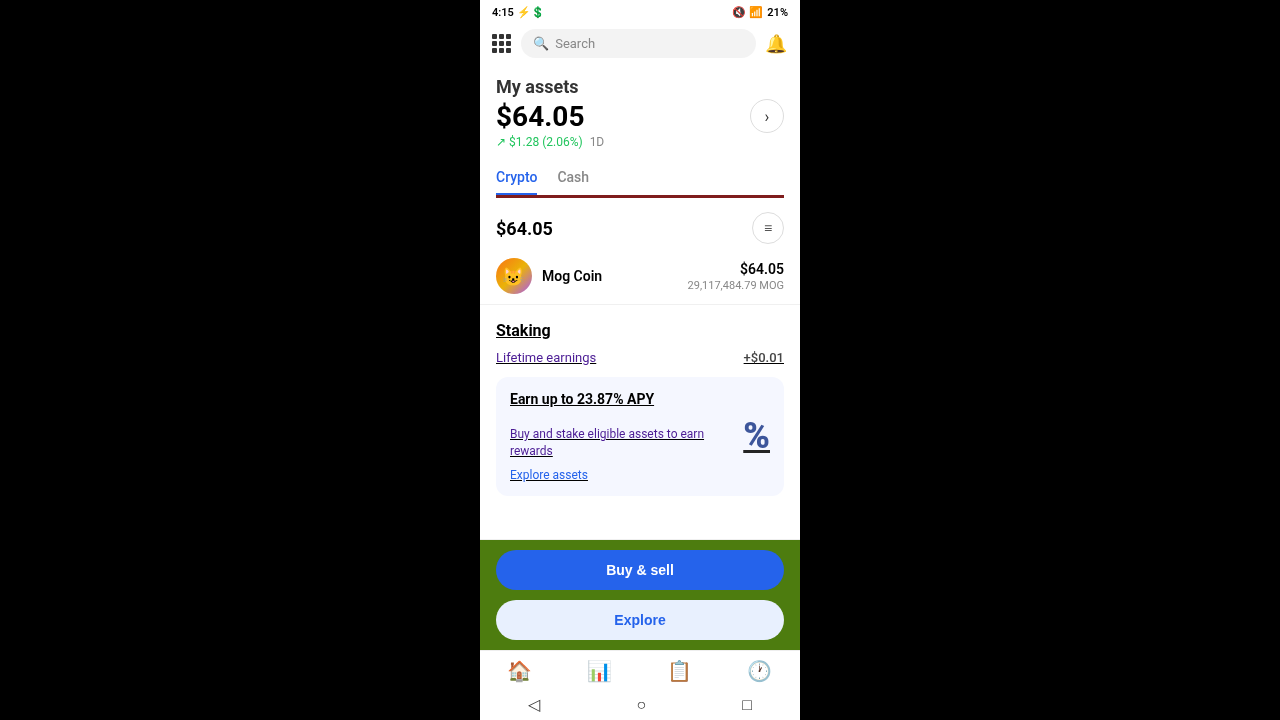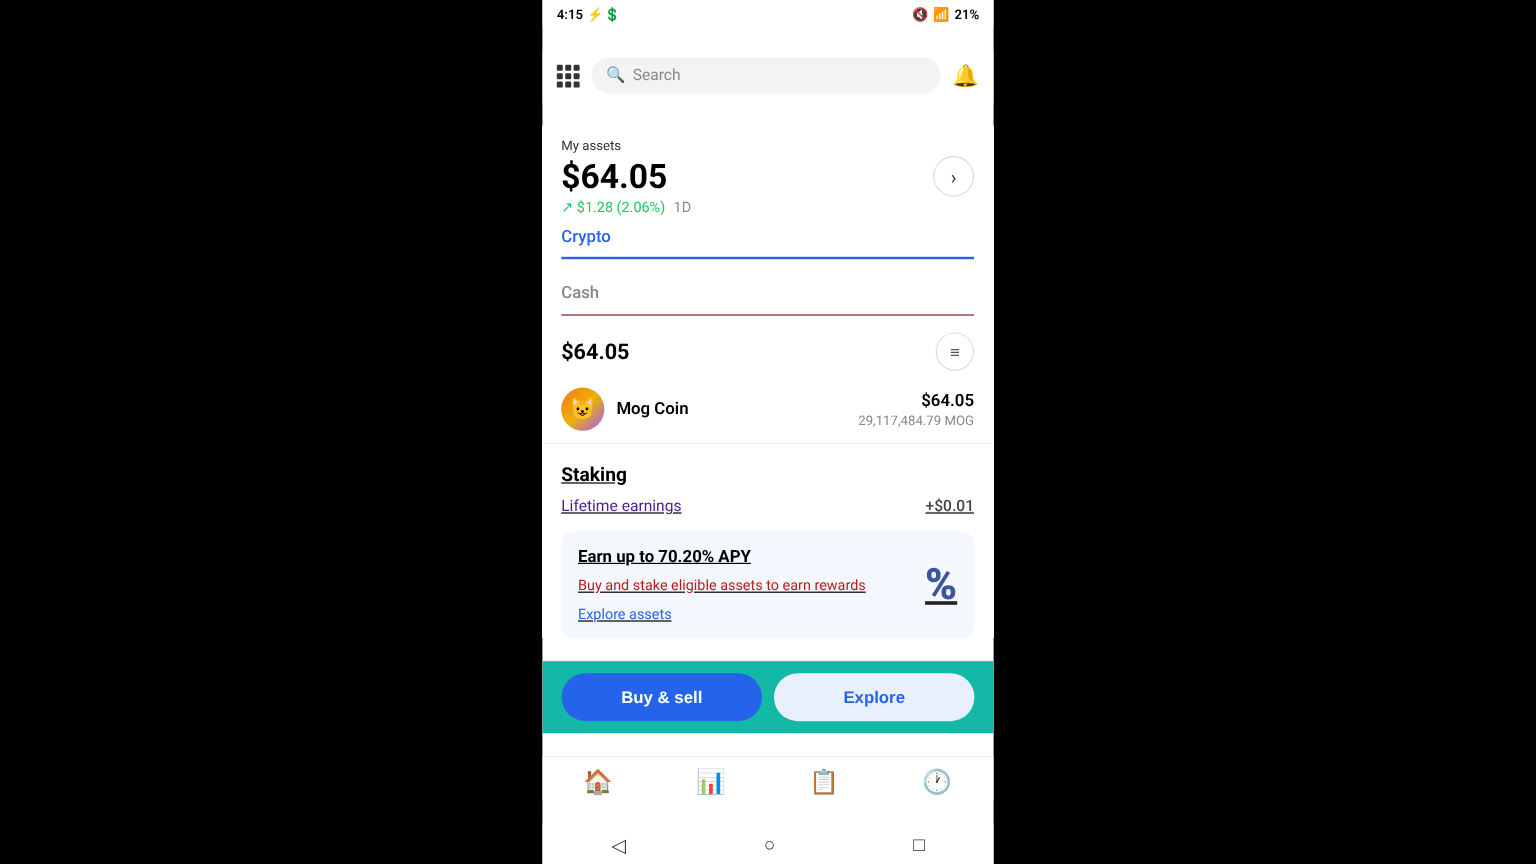--- a/index.html
+++ b/index.html
@@ -6,28 +6,27 @@
     body {
       background: #000;
       width: 1280px;
       height: 720px;
       display: flex;
       align-items: center;
       justify-content: center;
       font-family: -apple-system, BlinkMacSystemFont, 'Segoe UI', Roboto, sans-serif;
     }
     .phone-wrapper {
-      width: 376px;
+      width: 320px;
       height: 720px;
       background: #fff;
       display: flex;
       flex-direction: column;
       overflow: hidden;
       position: relative;
-      gap: 19px;
     }
     
     .status-bar {
       background: #fff;
       padding: 6px 12px 4px;
       display: flex;
       justify-content: space-between;
       align-items: center;
       font-size: 11px;
       font-weight: 600;
@@ -60,44 +59,43 @@
     }
     .search-bar span { font-size: 13px; color: #888; }
     .bell-icon { font-size: 18px; color: #333; cursor: pointer; }
     
     .main-content {
       flex: 1;
       overflow-y: auto;
       padding: 10px 16px 0;
       background: #fff;
     }
-    .my-assets-label { font-size: 11px; color: #333; font-weight: 400; }
+    .my-assets-label { font-size: 18px; color: #333; font-weight: 700; }
     .assets-row {
       display: flex;
       align-items: center;
       justify-content: space-between;
       margin-top: 2px;
     }
     .assets-amount { font-size: 28px; font-weight: 700; color: #000; }
     .arrow-circle {
       width: 34px; height: 34px;
       border-radius: 50%;
       border: 1.5px solid #ddd;
       display: flex; align-items: center; justify-content: center;
       cursor: pointer; color: #333; font-size: 16px;
     }
     .gain-row { margin-top: 2px; font-size: 12px; color: #22c55e; }
     .gain-row span { color: #22c55e; }
     
     .tabs {
       display: flex;
       gap: 20px;
-      margin-top: 10px;
-      border-bottom: 1px solid #7f1d1d;
-      flex-direction: column;
+      margin-top: 20px;
+      border-bottom: 3px solid #7f1d1d;
     }
     .tab {
       font-size: 14px;
       font-weight: 500;
       padding-bottom: 8px;
       cursor: pointer;
       color: #888;
       border-bottom: 2px solid transparent;
     }
     .tab.active { color: #2563eb; border-bottom: 2px solid #2563eb; }
@@ -151,33 +149,34 @@
       background: #f5f7ff;
       border-radius: 12px;
       padding: 14px;
       margin-top: 12px;
       display: flex;
       justify-content: space-between;
       align-items: center;
     }
     .staking-card-left { flex: 1; }
     .staking-card-title { font-size: 14px; font-weight: 700; color: #000; }
-    .staking-card-desc { font-size: 12px; color: #b91c1c; margin-top: 8px; line-height: 1.4; }
+    .staking-card-desc { font-size: 12px; color: #4c1d95; margin-top: 19px; line-height: 1.4; }
     .explore-link { font-size: 12px; color: #2563eb; margin-top: 8px; cursor: pointer; display: block; }
     .percent-icon {
       font-size: 36px; font-weight: 900; color: #1e3a8a;
       opacity: 0.85; margin-left: 10px;
     }
     
     .bottom-buttons {
       padding: 10px 16px;
       display: flex;
       gap: 10px;
-      background: #14b8a6;
+      background: #4d7c0f;
       border-top: 1px solid #f0f0f0;
+      flex-direction: column;
     }
     .btn-buy {
       flex: 1;
       background: #2563eb;
       color: #fff;
       border: none;
       border-radius: 24px;
       padding: 12px;
       font-size: 14px;
       font-weight: 600;
@@ -291,21 +290,21 @@
     <div class="divider"></div>
 
     <div class="staking-section">
       <div class="staking-title">Staking</div>
       <div class="lifetime-row">
         <span class="lifetime-label">Lifetime earnings</span>
         <span class="lifetime-value">+$0.01</span>
       </div>
       <div class="staking-card">
         <div class="staking-card-left">
-          <div class="staking-card-title">Earn up to 70.20% APY</div>
+          <div class="staking-card-title">Earn up to 23.87% APY</div>
           <div class="staking-card-desc">Buy and stake eligible assets to earn rewards</div>
           <span class="explore-link">Explore assets</span>
         </div>
         <div class="percent-icon">%</div>
       </div>
     </div>
   </div>
 
   <div class="bottom-buttons">
     <button class="btn-buy">Buy &amp; sell</button>

